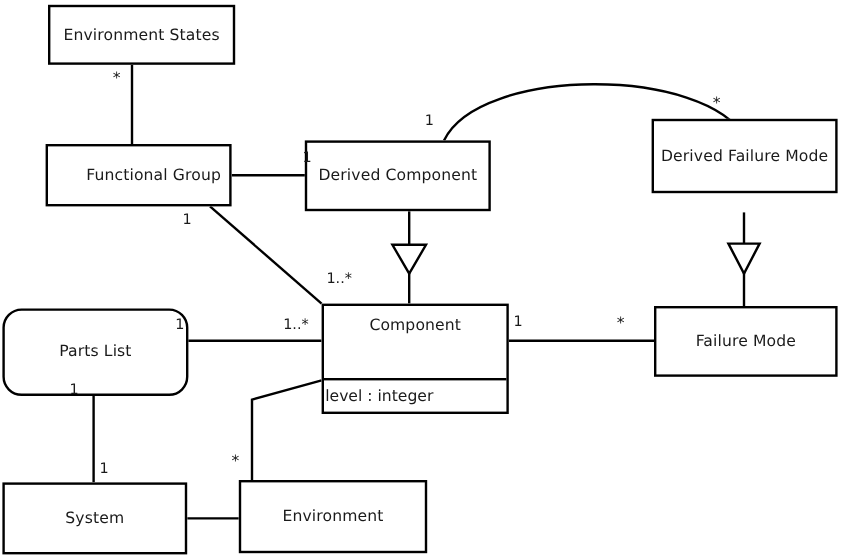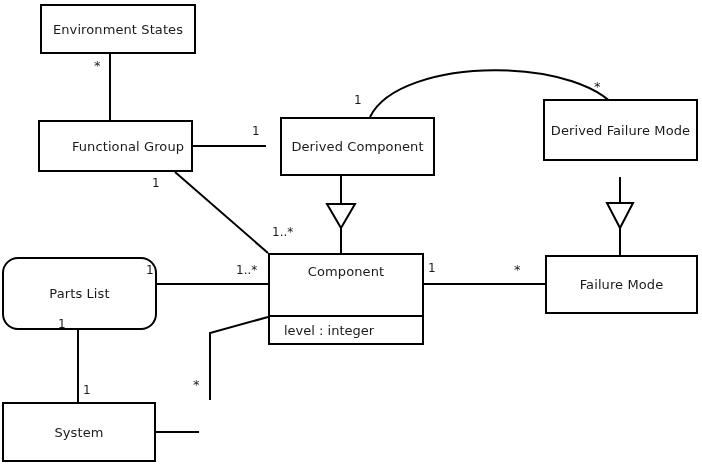--- a/index.html
+++ b/index.html
@@ -42,21 +42,21 @@
     color: #1a1a1a;
     letter-spacing: 0.1px;
     padding: 0 4px;
   }
   .uml-attr-compartment {
     border-top: 2px solid #000000;
     font-size: 13px;
     color: #1a1a1a;
     display: flex;
     align-items: center;
-    padding-left: 14px;
+    padding-left: 1px;
     height: 28px;
     box-sizing: border-box;
   }
   .mult-label {
     position: absolute;
     font-size: 12px;
     color: #1a1a1a;
     line-height: 1;
     white-space: nowrap;
   }
@@ -84,39 +84,42 @@
       <polygon points="327,204 355,204 341,228" fill="#ffffff" stroke="#000000" stroke-width="2" stroke-linejoin="miter"></polygon>
       <polygon points="607,203 633,203 620,228" fill="#ffffff" stroke="#000000" stroke-width="2" stroke-linejoin="miter"></polygon>
     </svg>
 
 <div class="uml-class" style="left: 40px; top: 4px; width: 156px; height: 50px;">
       <div class="uml-name-compartment">Environment States</div>
     </div>
     <div class="uml-class" style="left: 38px; top: 120px; width: 155px; height: 52px; padding-left: 25px;">
       <div class="uml-name-compartment">Functional Group</div>
     </div>
-    <div class="uml-class" style="left: 280px; top: 117px; width: 155px; height: 59px;">
+    <div class="uml-class" style="left: 254px; top: 117px; width: 155px; height: 59px;">
       <div class="uml-name-compartment">Derived Component</div>
     </div>
     <div class="uml-class" style="left: 543px; top: 99px; width: 155px; height: 62px;">
       <div class="uml-name-compartment">Derived Failure Mode</div>
     </div>
     <div class="uml-class" style="left: 2px; top: 257px; width: 155px; height: 73px; border-radius: 16px;">
       <div class="uml-name-compartment">Parts List</div>
     </div>
     <div class="uml-class" style="left: 268px; top: 253px; width: 156px; height: 92px; gap: 27px;">
       <div class="uml-name-compartment">Component</div>
       <div class="uml-attr-compartment">level : integer</div>
     </div>
     <div class="uml-class" style="left: 2px; top: 402px; width: 154px; height: 60px;">
       <div class="uml-name-compartment">System</div>
     </div>
     <div class="uml-class" style="left: 545px; top: 255px; width: 153px; height: 59px;">
       <div class="uml-name-compartment">Failure Mode</div>
     </div>
+    <div class="uml-class" style="left: 199px; top: 400px; width: 157px; height: 61px;">
+      <div class="uml-name-compartment">Environment</div>
+    </div>
     <div class="mult-label star" style="left: 94px; top: 59px;">*</div>
     <div class="mult-label" style="left: 252px; top: 125px;">1</div>
     <div class="mult-label" style="left: 354px; top: 94px;">1</div>
     <div class="mult-label star" style="left: 594px; top: 80px;">*</div>
     <div class="mult-label" style="left: 152px; top: 177px;">1</div>
     <div class="mult-label" style="left: 272px; top: 226px;">1..*</div>
     <div class="mult-label" style="left: 146px; top: 264px;">1</div>
     <div class="mult-label" style="left: 236px; top: 264px;">1..*</div>
     <div class="mult-label" style="left: 428px; top: 262px;">1</div>
     <div class="mult-label star" style="left: 514px; top: 263px;">*</div>

